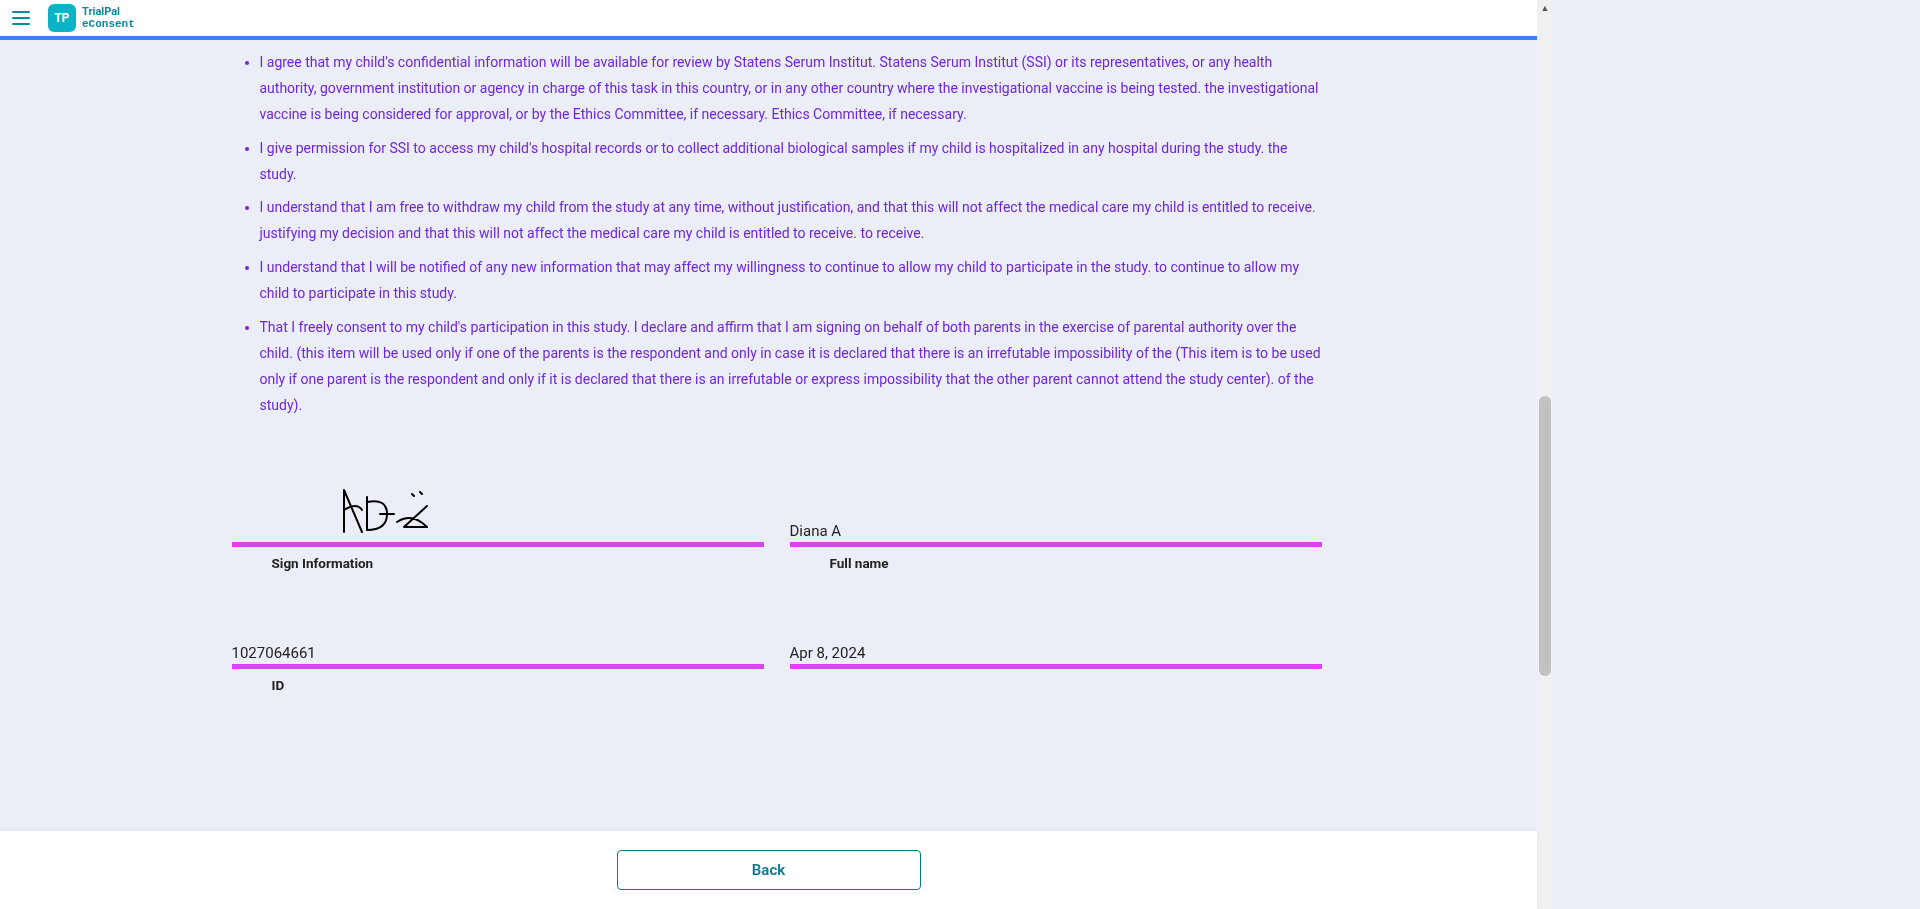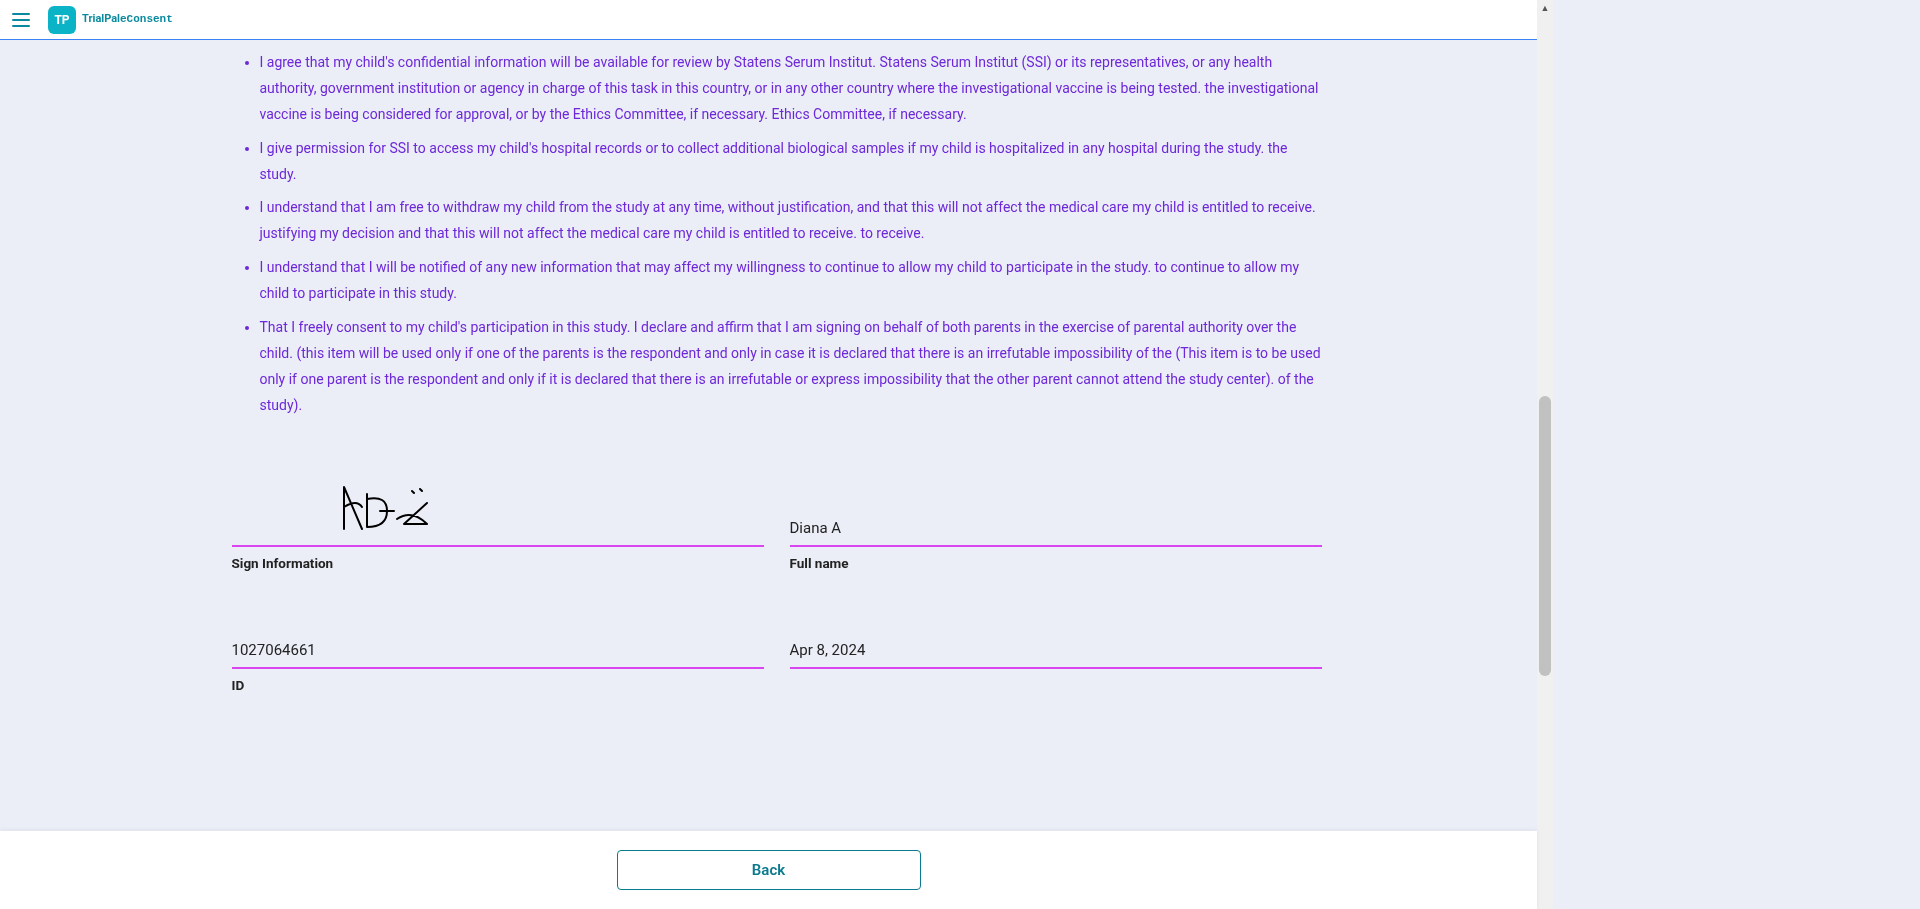--- a/index.html
+++ b/index.html
@@ -15,21 +15,21 @@
       height: 909px;
       overflow: hidden;
       position: relative;
     }
     .header {
       background: #fff;
       height: 40px;
       display: flex;
       align-items: center;
       padding: 0 12px;
-      border-bottom: 1px solid #3b82f6;
+      border-bottom: 4px solid #3b82f6;
       position: relative;
     }
     .menu-icon {
       width: 24px;
       height: 24px;
       cursor: pointer;
       display: flex;
       flex-direction: column;
       justify-content: center;
       gap: 4px;
@@ -50,21 +50,21 @@
       display: flex;
       align-items: center;
       justify-content: center;
       color: #fff;
       font-weight: 700;
       font-size: 12px;
       margin-right: 6px;
     }
     .brand-text {
       display: flex;
-      flex-direction: row;
+      flex-direction: column;
       line-height: 1.1;
     }
     .brand-text .line1 {
       font-size: 11px;
       font-weight: 700;
       color: #0a8a9e;
     }
     .brand-text .line2 {
       font-size: 11px;
       font-weight: 700;
@@ -122,42 +122,42 @@
     }
     .signature-section {
       margin: 50px auto 0 auto;
       width: 1090px;
       display: grid;
       grid-template-columns: 1fr 1fr;
       column-gap: 26px;
       row-gap: 28px;
     }
     .sig-cell {
-      border-bottom: 2px solid #d946ef;
-      padding-bottom: 6px;
+      border-bottom: 5px solid #d946ef;
       min-height: 70px;
       display: flex;
       flex-direction: column;
       justify-content: flex-end;
     }
     .sig-cell.sig-image-cell {
       align-items: flex-start;
       justify-content: flex-end;
       padding-left: 100px;
     }
     .sig-cell .value {
       font-size: 15px;
       color: #222;
       padding-bottom: 2px;
     }
     .sig-label {
       font-size: 13.5px;
       font-weight: 700;
       color: #222;
       margin-top: 8px;
+      margin-left: 40px;
     }
     .sig-group {
       display: flex;
       flex-direction: column;
     }
     .signature-svg {
       width: 120px;
       height: 60px;
     }
     .footer {

